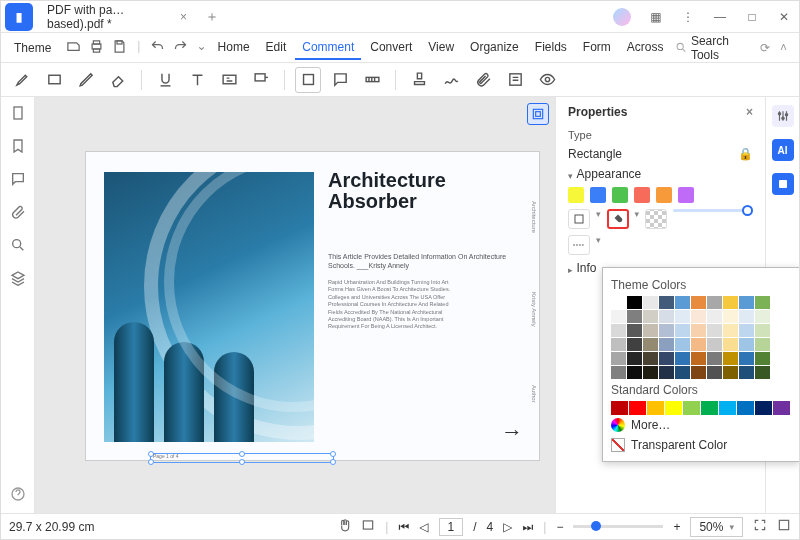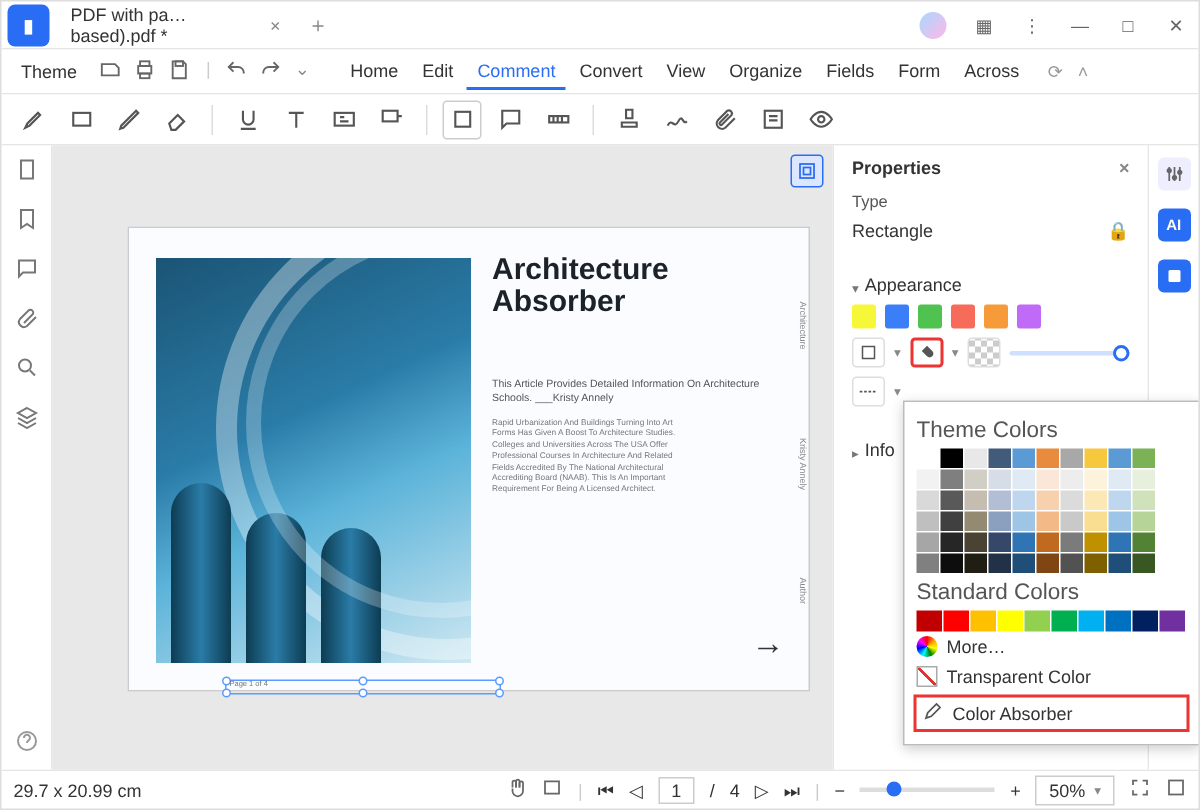--- a/index.html
+++ b/index.html
@@ -39,31 +39,31 @@
 .subhd{font-size:7px;color:#555;margin-top:40px;line-height:1.35}
 .body{font-size:5.5px;color:#777;margin-top:8px;line-height:1.35;width:135px}
 .arrow{position:absolute;right:16px;bottom:18px;font-size:22px}
 .vside{position:absolute;right:2px;top:20px;width:16px;height:260px;display:flex;flex-direction:column;justify-content:space-around}
 .vlabel{writing-mode:vertical-rl;font-size:6px;color:#888}
 .sel-box{position:absolute;left:64px;bottom:-3px;width:184px;height:10px;border:1px solid #5a9bff}
 .sel-box .h{position:absolute;width:6px;height:6px;border:1px solid #5a9bff;background:#fff;border-radius:50%}
 .panel{width:210px;background:#fff;border-left:1px solid #e5e5e5;padding:8px 12px;position:relative}
 .panel-h{display:flex;justify-content:space-between;align-items:center;font-weight:600;font-size:12px;margin-bottom:10px}
 .panel .lbl{font-size:11px;color:#555;margin:6px 0}
-.panel .row{display:flex;align-items:center;gap:6px;margin:6px 0}
+.panel .row{display:flex;align-items:flex-start;gap:6px;margin:6px 0}
 .sw{width:16px;height:16px;border-radius:2px}
-.section{font-size:11px;margin:22px 0 6px 0;display:flex;align-items:flex-end;gap:4px}
+.section{font-size:11px;margin:6px 0 6px 0;display:flex;align-items:flex-end;gap:4px}
 .section::before{content:"▾";font-size:9px;color:#777}
 .section.c::before{content:"▸"}
 .pbtn{width:22px;height:20px;border:1px solid #ddd;border-radius:3px;display:flex;align-items:center;justify-content:center}
 .pbtn.hl{border:2px solid #e33}
 .slider{flex:1;height:3px;background:#cfe0ff;position:relative;border-radius:2px}
 .slider .th{position:absolute;right:0;top:-4px;width:11px;height:11px;border:2px solid #2a6df5;background:#fff;border-radius:50%}
 .popup{position:absolute;top:170px;left:46px;width:198px;background:#fff;border:1px solid #bbb;box-shadow:0 2px 8px rgba(0,0,0,.2);padding:6px 8px;z-index:10}
-.popup .ptitle{font-size:15px;color:#555;margin:4px 0}
+.popup .ptitle{font-size:12px;color:#555;margin:4px 0}
 .palette{display:grid;grid-template-columns:repeat(10,15px);gap:1px}
 .palette .c{width:15px;height:13px}
 .std{display:flex;gap:1px;margin-top:3px}
 .std .c{width:17px;height:14px}
 .pop-row{display:flex;align-items:center;gap:6px;font-size:11px;padding:3px 0}
 .pop-row.hl{border:2px solid #e33;margin:2px -2px;padding:2px 4px}
 .right-rail{width:34px;background:#fff;border-left:1px solid #e5e5e5;display:flex;flex-direction:column;align-items:center;padding-top:8px;gap:12px}
 .right-rail .ri{width:22px;height:22px;border-radius:4px;display:flex;align-items:center;justify-content:center}
 .statusbar{height:26px;background:#fff;border-top:1px solid #e5e5e5;display:flex;align-items:center;padding:0 8px;gap:10px;font-size:11px;color:#555}
 .statusbar .sp{flex:1}
@@ -114,31 +114,38 @@
     <span><svg viewBox="0 0 24 24" fill="none" stroke="#666" stroke-width="2">
           <path d="M9 14l-5-5 5-5"></path>
           <path d="M4 9h10a6 6 0 016 6v1"></path>
         </svg></span>
     <span><svg viewBox="0 0 24 24" fill="none" stroke="#666" stroke-width="2">
           <path d="M15 14l5-5-5-5"></path>
           <path d="M20 9H10a6 6 0 00-6 6v1"></path>
         </svg></span>
     <span style="color:#888">⌄</span>
   </div>
-  <div id="menu-items" style="display:flex;gap:2px;margin-left:16px">
+  <div id="menu-items" style="display:flex;gap:2px;margin-left:0">
       <span class="m">Home</span>
       <span class="m">Edit</span>
       <span class="m active">Comment</span>
       <span class="m">Convert</span>
       <span class="m">View</span>
       <span class="m">Organize</span>
       <span class="m">Fields</span>
       <span class="m">Form</span>
       <span class="m">Across</span>
     </div>
+  <div class="search">
+    <svg viewBox="0 0 24 24" fill="none" stroke="#aaa" stroke-width="2">
+        <circle cx="10" cy="10" r="6"></circle>
+        <path d="M20 20l-5-5"></path>
+      </svg>
+    <span>Search Tools</span>
+  </div>
   <span style="margin-left:8px;color:#999">⟳</span>
   <span style="margin:0 6px;color:#999">˄</span>
 </div>
 
 <div class="toolbar">
   <div class="tb">
       <svg viewBox="0 0 24 24" fill="none" stroke="#555" stroke-width="2">
         <path d="M4 20l4-2 10-10-2-2L6 16l-2 4z"></path>
       </svg>
     </div>
@@ -421,26 +428,20 @@
           <div class="c" style="background: rgb(112, 48, 160);"></div>
         </div>
       <div class="pop-row">
         <span style="width:14px;height:14px;border-radius:50%;background:conic-gradient(red,orange,yellow,green,cyan,blue,magenta,red)"></span>
         <span>More…</span>
       </div>
       <div class="pop-row">
         <span style="width:14px;height:14px;border:1px solid #aaa;background:linear-gradient(45deg,transparent 45%,#d33 45%,#d33 55%,transparent 55%)"></span>
         <span>Transparent Color</span>
       </div>
-      <div class="pop-row hl">
-        <span><svg width="14" height="14" viewBox="0 0 24 24" fill="none" stroke="#555" stroke-width="2">
-              <path d="M4 20l2-6L16 4l4 4-10 10-6 2z"></path>
-            </svg></span>
-        <span>Color Absorber</span>
-      </div>
     </div>
   </div>
 
   <div class="right-rail">
     <div class="ri" style="background:#eef">
         <svg width="14" height="14" viewBox="0 0 24 24" stroke="#666" fill="none" stroke-width="2">
           <path d="M6 4v16M12 4v16M18 4v16"></path>
           <circle cx="6" cy="8" r="2" fill="#666"></circle>
           <circle cx="12" cy="16" r="2" fill="#666"></circle>
           <circle cx="18" cy="10" r="2" fill="#666"></circle>

